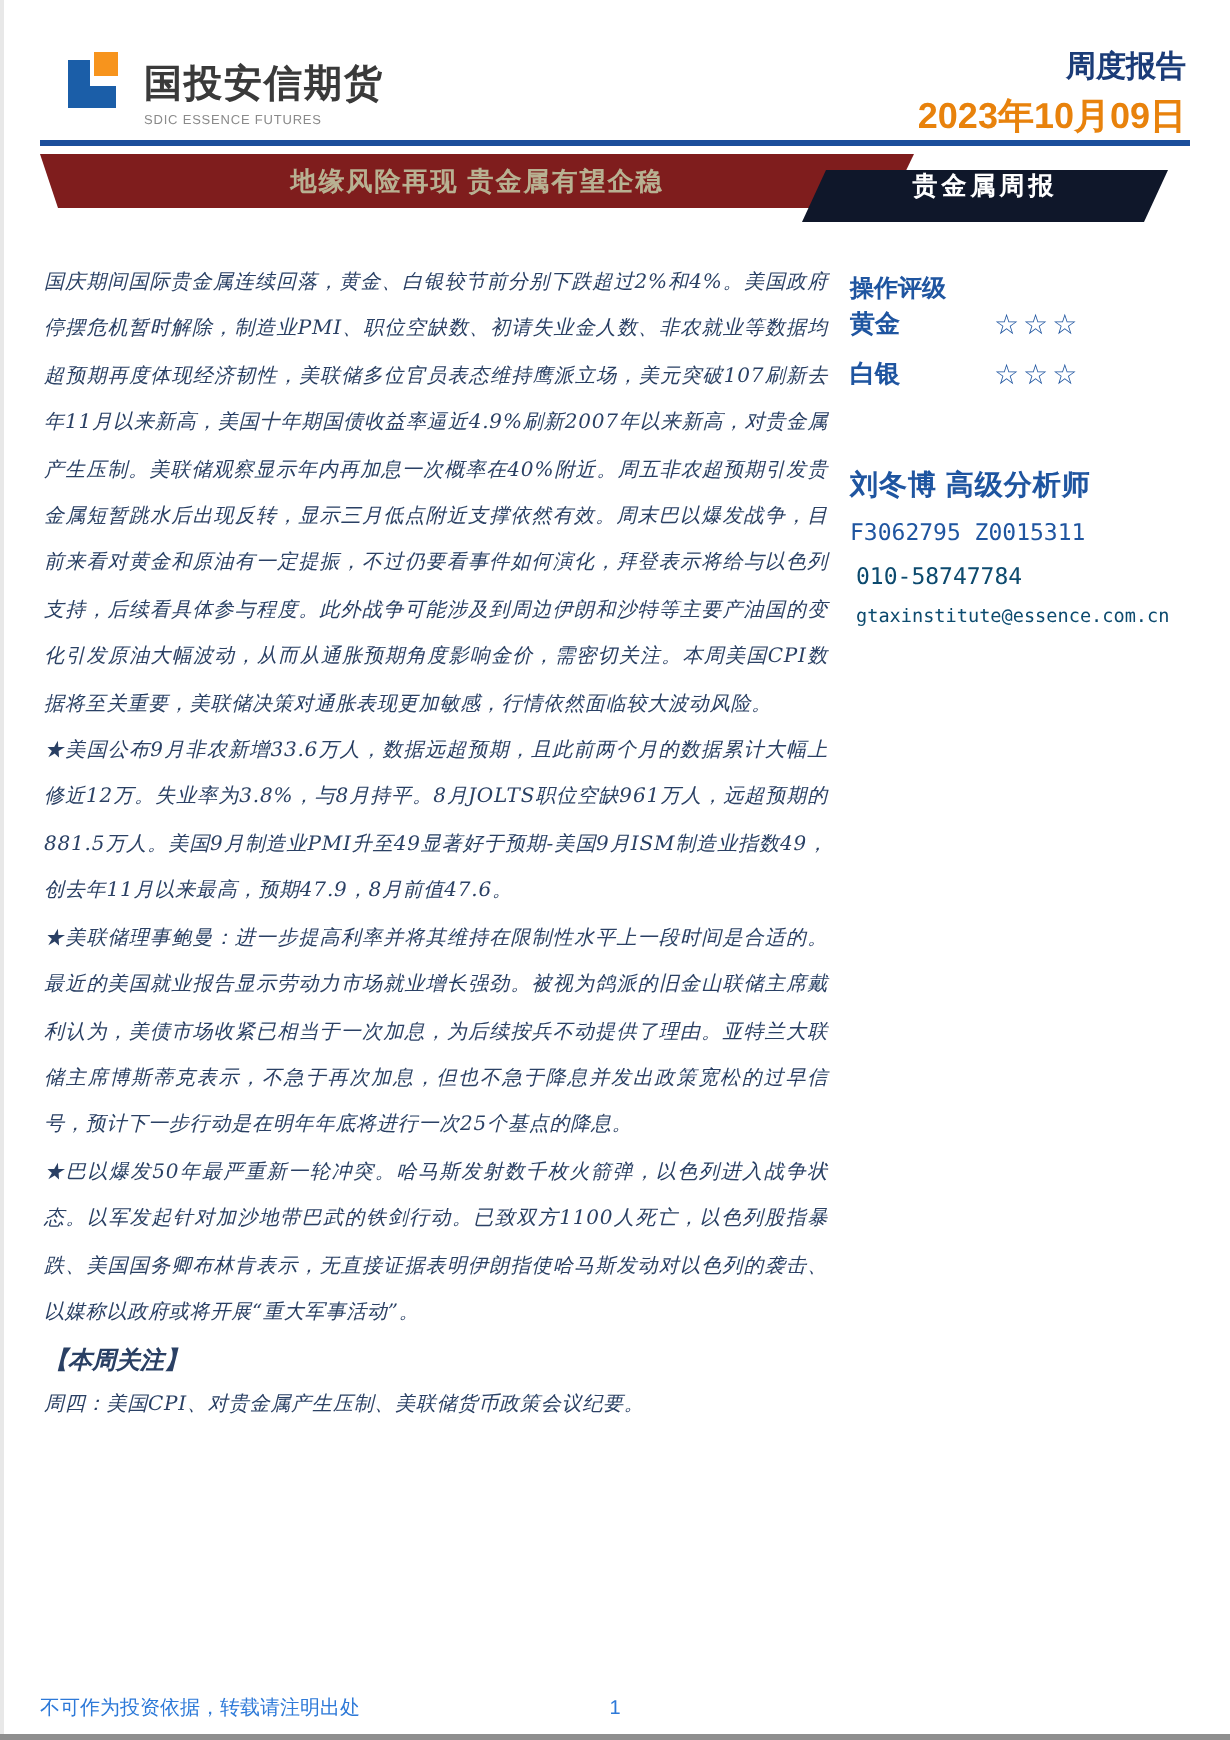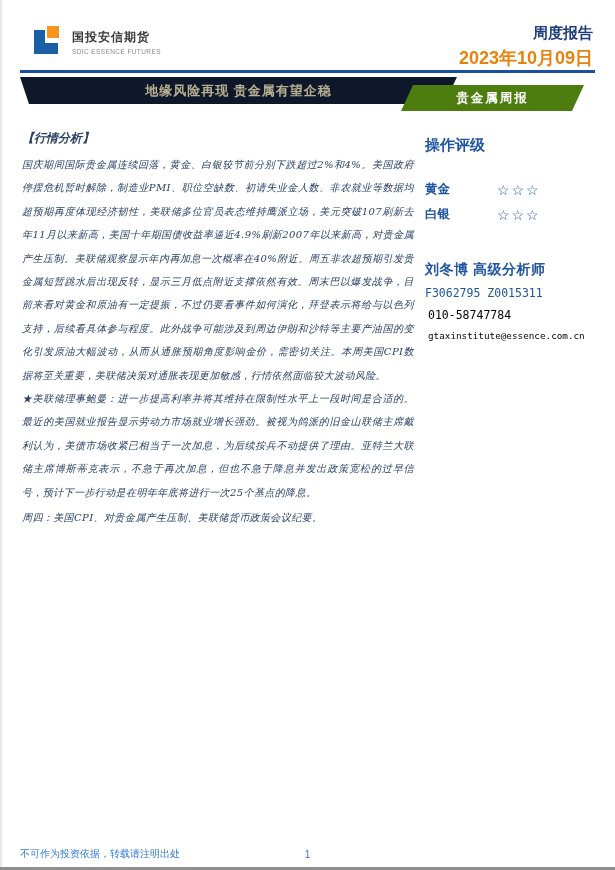--- a/index.html
+++ b/index.html
@@ -19,70 +19,70 @@
     background:#e8e8e8;
   }
 
   
   .header{position:absolute;top:24px;left:34px;right:22px;height:44px;}
   .logo{position:absolute;left:0;top:2px;width:30px;height:32px;}
   .logo-blue{position:absolute;left:0;top:4px;width:24px;height:24px;background:#1B5EA8;}
   .logo-notch{position:absolute;left:11px;top:4px;width:13px;height:13px;background:#ffffff;}
   .logo-orange{position:absolute;left:13px;top:0;width:12px;height:12px;background:#F7941D;}
   .company{position:absolute;left:38px;top:5px;}
-  .company-name{font-size:12px;font-weight:bold;color:#3a3a3a;letter-spacing:1px;}
+  .company-name{font-size:19px;font-weight:bold;color:#3a3a3a;letter-spacing:1px;}
   .company-sub{font-size:6.5px;color:#8a8a8a;letter-spacing:0.4px;margin-top:2px;}
   .header-right{position:absolute;right:0;top:0;text-align:right;}
   .report-type{font-size:15px;font-weight:bold;color:#1B3C78;}
   .report-date{font-size:18px;font-weight:bold;color:#E8820C;margin-top:3px;}
   .header-rule{position:absolute;top:70px;left:20px;right:20px;height:3px;background:#1B4E9B;}
 
   
   .banner-blue{
     position:absolute;top:77px;left:20px;width:437px;height:27px;
-    background:#0f172a;
+    background:#7f1d1d;
     clip-path:polygon(0 0,100% 0,calc(100% - 13px) 100%,9px 100%);
     display:flex;align-items:center;justify-content:center;
   }
   .banner-title{font-size:13px;font-weight:bold;color:#B8B192;letter-spacing:1px;}
   .banner-orange{
     position:absolute;top:85px;left:401px;width:183px;height:26px;
-    background:#4d7c0f;
+    background:#0f172a;
     clip-path:polygon(12px 0,100% 0,calc(100% - 12px) 100%,0 100%);
-    display:flex;align-items:center;justify-content:center;
+    display:flex;justify-content:center;
   }
   .banner-tag{font-size:12.5px;font-weight:bold;color:#ffffff;letter-spacing:2px;}
 
   
   .analysis{
     position:absolute;top:130px;left:22px;width:392px;
     color:#2A4064;
     font-family:"DejaVu Serif","Liberation Serif",serif;
     font-style:italic;
   }
   .section-title{font-size:12px;font-weight:bold;margin-bottom:6px;}
   .analysis p{
     margin:0;font-size:10px;line-height:23.4px;
     text-align:justify;letter-spacing:0.4px;
   }
   .focus{margin-top:2px;}
 
   
   .rightcol{position:absolute;left:425px;top:136px;width:182px;color:#1F55A0;}
-  .ratings-title{font-size:15px;font-weight:bold;margin-bottom:26px;}
-  .rating-row{display:flex;align-items:flex-end;margin-bottom:8px;}
+  .ratings-title{font-size:12px;font-weight:bold;margin-bottom:1px;}
+  .rating-row{display:flex;align-items:flex-start;margin-bottom:8px;}
   .rating-name{font-size:12.5px;font-weight:bold;width:72px;}
   .rating-stars{font-size:14px;letter-spacing:2px;color:#1F55A0;}
   .analysts{margin-top:38px;}
   .analyst-name{font-size:14px;font-weight:bold;margin-bottom:7px;letter-spacing:0.5px;}
   .analyst-ids{
     font-size:11.5px;margin-bottom:8px;
     font-family:"DejaVu Sans Mono","Liberation Mono",monospace;
   }
-  .contact{margin-top:4px;color:#000000;}
+  .contact{margin-top:4px;color:#0c4a6e;}
   .contact-phone{
     font-size:11.5px;margin-bottom:8px;padding-left:3px;
     font-family:"DejaVu Sans Mono","Liberation Mono",monospace;
   }
   .contact-email{
     font-size:9.3px;padding-left:3px;
     font-family:"DejaVu Sans Mono","Liberation Mono",monospace;
   }
 
   
@@ -115,26 +115,28 @@
 <div class="header-rule"></div>
 
 <div class="banner-blue">
   <span class="banner-title">地缘风险再现 贵金属有望企稳</span>
 </div>
 <div class="banner-orange">
   <span class="banner-tag">贵金属周报</span>
 </div>
 
 <div class="analysis">
-  <div class="section-title">【行情分析】</div>
   <div>
       <p>国庆期间国际贵金属连续回落，黄金、白银较节前分别下跌超过2%和4%。美国政府停摆危机暂时解除，制造业PMI、职位空缺数、初请失业金人数、非农就业等数据均超预期再度体现经济韧性，美联储多位官员表态维持鹰派立场，美元突破107刷新去年11月以来新高，美国十年期国债收益率逼近4.9%刷新2007年以来新高，对贵金属产生压制。美联储观察显示年内再加息一次概率在40%附近。周五非农超预期引发贵金属短暂跳水后出现反转，显示三月低点附近支撑依然有效。周末巴以爆发战争，目前来看对黄金和原油有一定提振，不过仍要看事件如何演化，拜登表示将给与以色列支持，后续看具体参与程度。此外战争可能涉及到周边伊朗和沙特等主要产油国的变化引发原油大幅波动，从而从通胀预期角度影响金价，需密切关注。本周美国CPI数据将至关重要，美联储决策对通胀表现更加敏感，行情依然面临较大波动风险。</p>
+      <p>★美国公布9月非农新增33.6万人，数据远超预期，且此前两个月的数据累计大幅上修近12万。失业率为3.8%，与8月持平。8月JOLTS职位空缺961万人，远超预期的881.5万人。美国9月制造业PMI升至49显著好于预期-美国9月ISM制造业指数49，创去年11月以来最高，预期47.9，8月前值47.6。</p>
       <p>★美联储理事鲍曼：进一步提高利率并将其维持在限制性水平上一段时间是合适的。最近的美国就业报告显示劳动力市场就业增长强劲。被视为鸽派的旧金山联储主席戴利认为，美债市场收紧已相当于一次加息，为后续按兵不动提供了理由。亚特兰大联储主席博斯蒂克表示，不急于再次加息，但也不急于降息并发出政策宽松的过早信号，预计下一步行动是在明年年底将进行一次25个基点的降息。</p>
+      <p>★巴以爆发50年最严重新一轮冲突。哈马斯发射数千枚火箭弹，以色列进入战争状态。以军发起针对加沙地带巴武的铁剑行动。已致双方1100人死亡，以色列股指暴跌、美国国务卿布林肯表示，无直接证据表明伊朗指使哈马斯发动对以色列的袭击、以媒称以政府或将开展“重大军事活动”。</p>
     </div>
   <div class="focus">
+    <div class="section-title" style="margin-top:4px;margin-bottom:2px;">【本周关注】</div>
     <p>周四：美国CPI、对贵金属产生压制、美联储货币政策会议纪要。</p>
   </div>
 </div>
 
 <div class="rightcol">
   <div class="ratings-title">操作评级</div>
   <div>
       <div class="rating-row">
         <span class="rating-name">黄金</span>
         <span class="rating-stars">☆☆☆</span>

